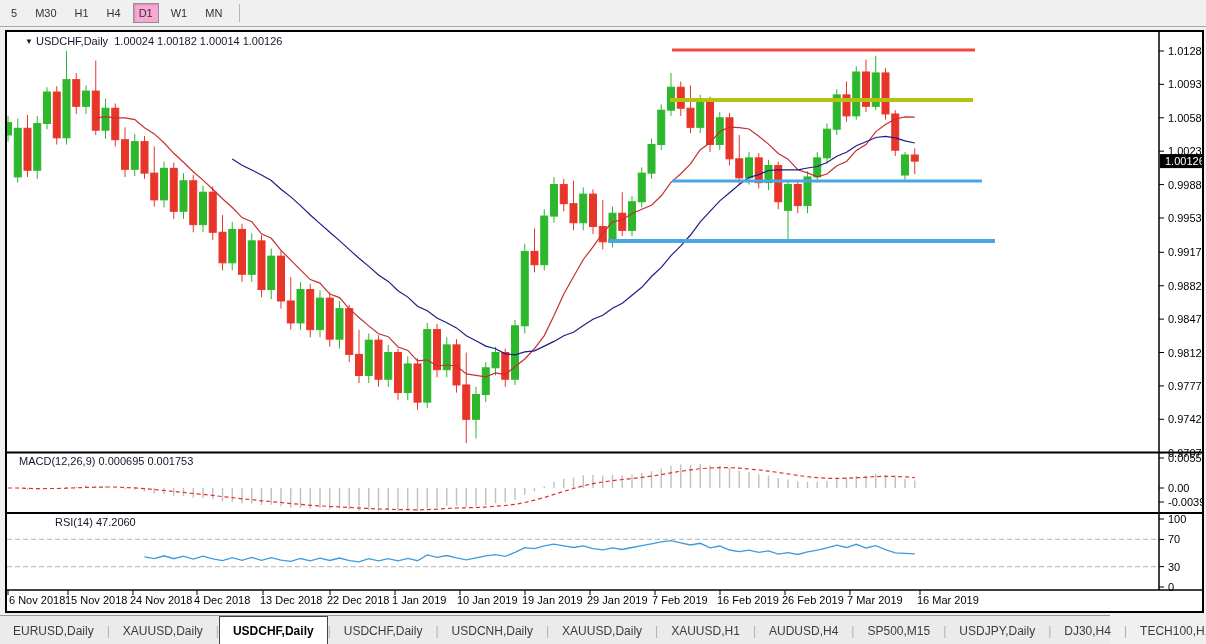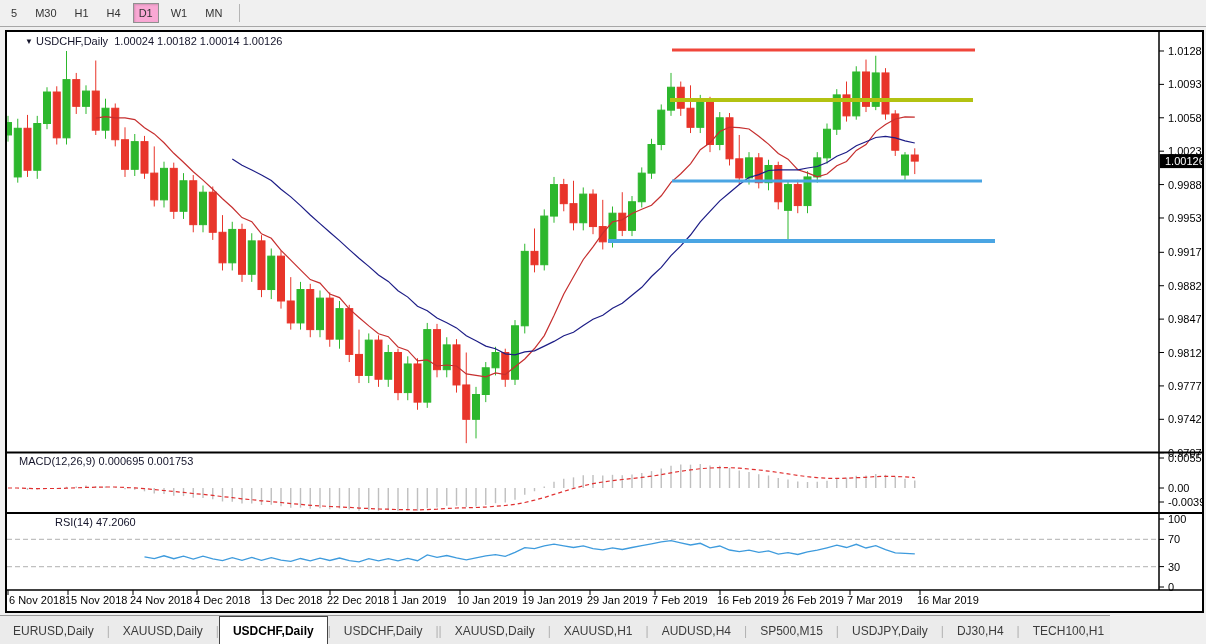--- a/index.html
+++ b/index.html
@@ -613,20 +613,21 @@
 
 <div id="tabbar">
     <div class="tab">EURUSD,Daily</div>
     <div class="tab-div">|</div>
     <div class="tab">XAUUSD,Daily</div>
     <div class="tab-div">|</div>
     <div class="tab active">USDCHF,Daily</div>
     <div class="tab-div">|</div>
     <div class="tab">USDCHF,Daily</div>
     <div class="tab-div">|</div>
+    <div class="tab">USDCNH,Daily</div>
     <div class="tab-div">|</div>
     <div class="tab">XAUUSD,Daily</div>
     <div class="tab-div">|</div>
     <div class="tab">XAUUSD,H1</div>
     <div class="tab-div">|</div>
     <div class="tab">AUDUSD,H4</div>
     <div class="tab-div">|</div>
     <div class="tab">SP500,M15</div>
     <div class="tab-div">|</div>
     <div class="tab">USDJPY,Daily</div>

